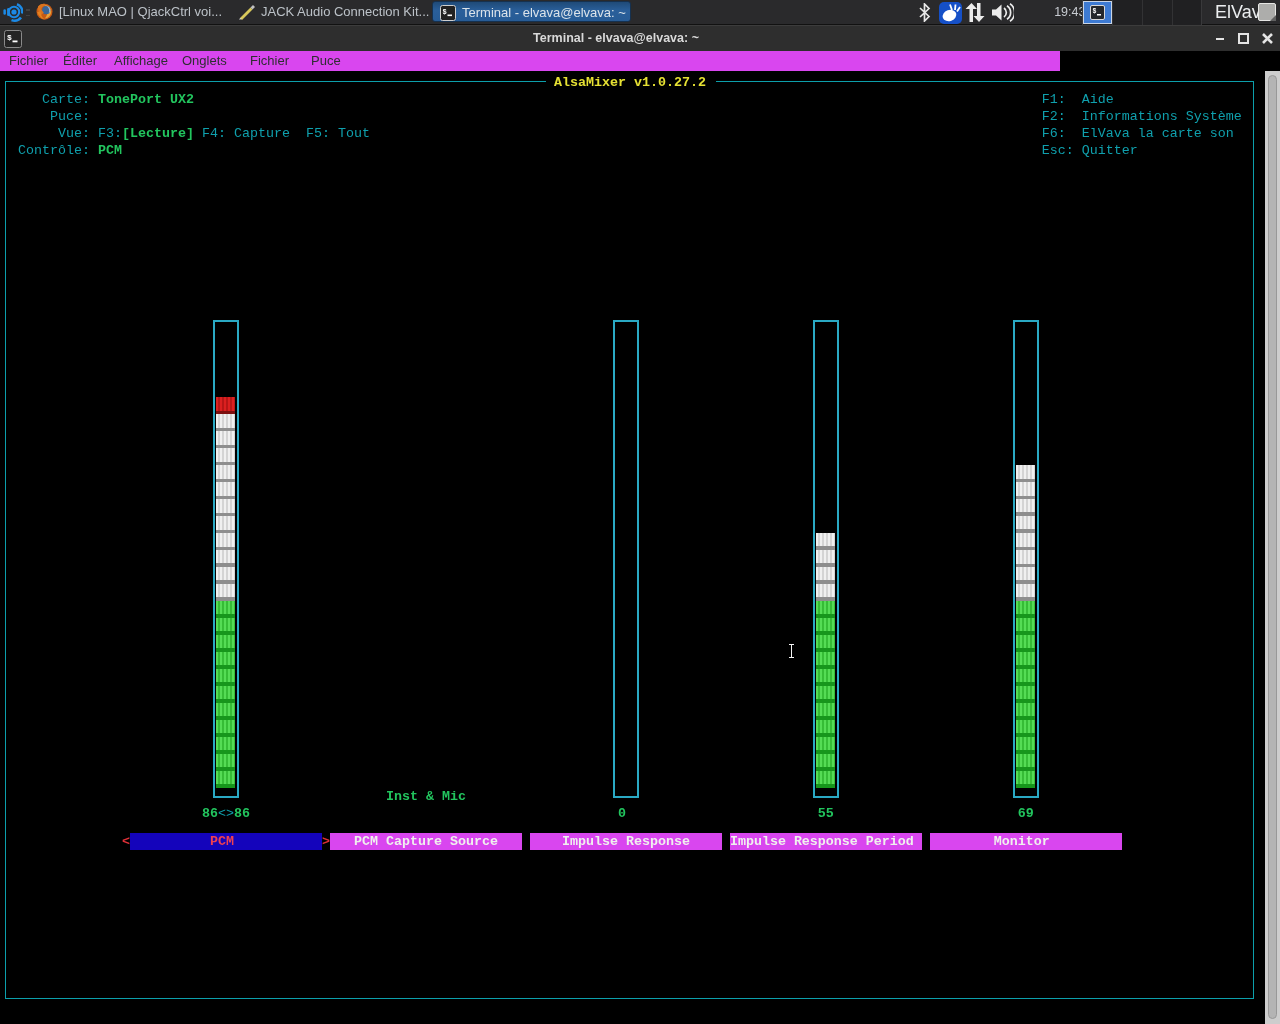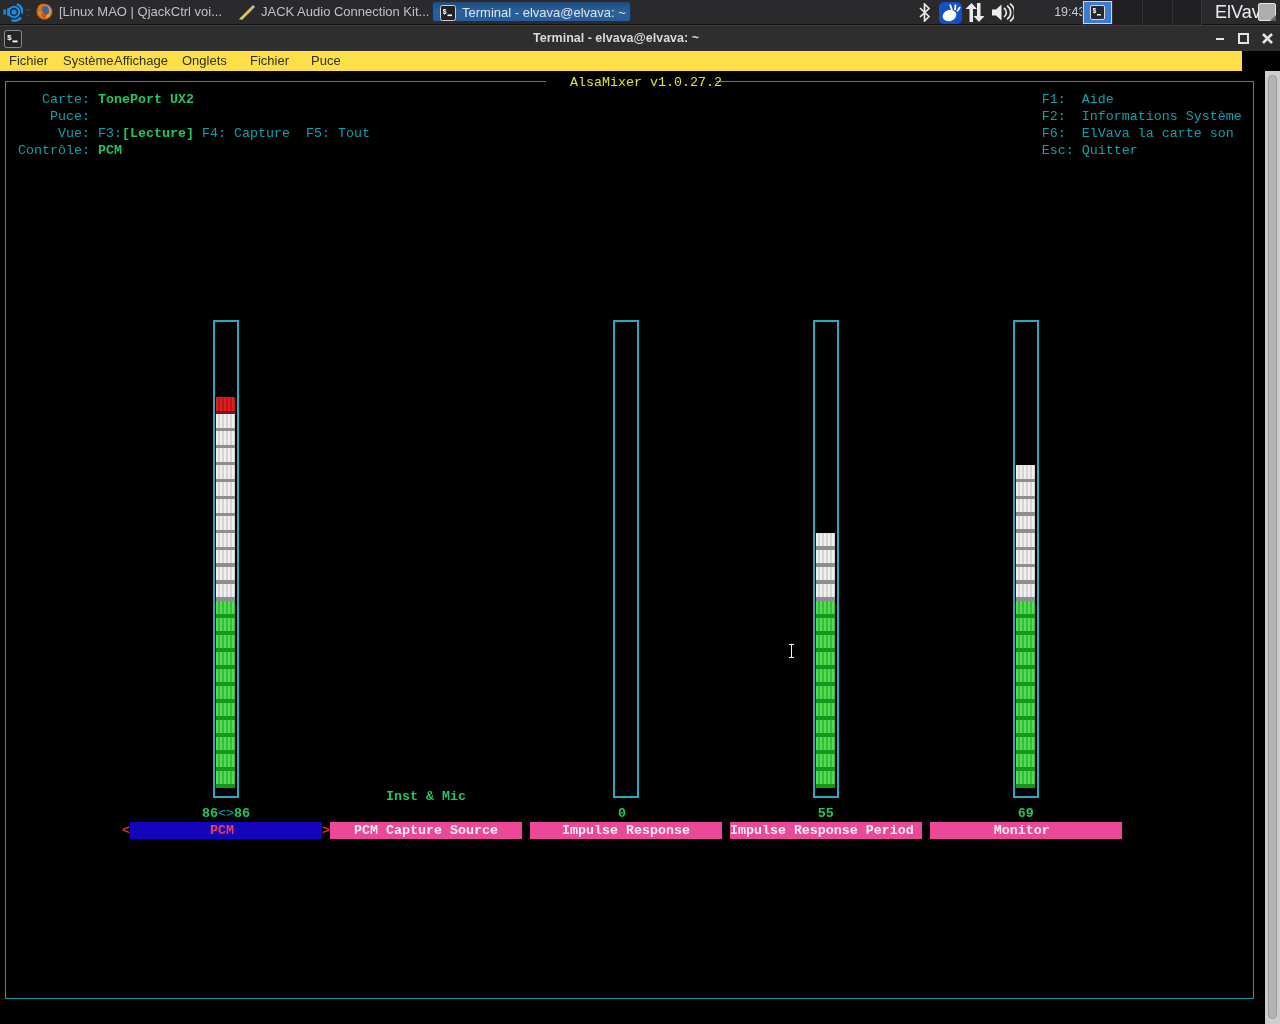--- a/index.html
+++ b/index.html
@@ -30,40 +30,40 @@
 #showdesk .fold { position:absolute; right:-1px; bottom:-1px; width:0; height:0;
   border-left:6px solid transparent; border-bottom:6px solid #616161; }
 
 
 #titlebar { position:absolute; left:0; top:25px; width:1280px; height:26px;
   background:#2e2e2e; border-top:1px solid #3c3c3c; }
 #wtitle { position:absolute; left:400px; top:0; width:432px; height:26px;
   text-align:center; color:#d9d9d9; font-weight:bold; font-size:12.5px; line-height:24px; }
 
 
-#menubar { position:absolute; left:0; top:51px; width:1242px; height:20px;
-  background:#fde047; color:#2e2e31; font-size:13px; line-height:20px; }
+#menubar { position:absolute; left:0; top:51px; width:1060px; height:20px;
+  background:#d946ef; color:#2e2e31; font-size:13px; line-height:20px; }
 #menubar span { position:absolute; top:0; }
 
 
 #term { position:absolute; left:0; top:71px; width:1265px; height:953px; background:#000; }
 #frame { position:absolute; left:5px; top:81px; width:1249px; height:918px;
   border:1.6px solid #0c9fab; }
 #titlegap { position:absolute; left:546px; top:78px; width:170px; height:8px; background:#000; }
 .trow { position:absolute; left:2px; font-family:"Liberation Mono", monospace;
   font-size:13.34px; line-height:17px; white-space:pre; }
 .trow span { display:inline-block; height:17px; }
 .c { color:#0fa0ad; }
 .y { color:#22c55e; font-weight:bold; }
 .r { color:#e03038; font-weight:bold; }
 .n { color:#000; }
 .bp { color:#ef4150; font-weight:bold; background:#1404bb; }
-.bw { color:#f0f0ee; font-weight:bold; background:#ec4899; }
+.bw { color:#f0f0ee; font-weight:bold; background:#d946ef;margin-top:11px; }
 #amtitle { position:absolute; left:554px; top:74px; font-family:"Liberation Mono",monospace;
-  font-size:13.34px; line-height:17px; color:#e6e133; font-weight:normal; white-space:pre;margin-left:16px; }
+  font-size:13.34px; line-height:17px; color:#e6e133; font-weight:bold; white-space:pre; }
 
 .barframe { position:absolute; top:319.5px; width:26px; height:478px;
   border:2px solid #2aa9c4; }
 .fill { position:absolute; width:19px; }
 .fr { background:
   repeating-linear-gradient(180deg, rgba(0,0,0,0) 0 13.5px, #7d1010 13.5px 17px),
   repeating-linear-gradient(90deg, #dc2020 0 2px, #b81616 2px 4px); }
 .fw { background:
   repeating-linear-gradient(180deg, rgba(0,0,0,0) 0 13.5px, #8e8e8e 13.5px 17px),
   repeating-linear-gradient(90deg, #f0f0f0 0 2px, #d4d4d4 2px 4px); }
@@ -196,18 +196,18 @@
   <div id="wtitle">Terminal - elvava@elvava: ~</div>
   <div style="position:absolute;left:1216px;top:12px;width:8px;height:2.4px;background:#e4e4e4"></div>
   <div style="position:absolute;left:1238px;top:7px;width:11px;height:11px;border:2.2px solid #e4e4e4"></div>
   <svg style="position:absolute;left:1261px;top:6px" width="13" height="13" viewBox="0 0 13 13">
     <path d="M2 2 L11 11 M11 2 L2 11" stroke="#e4e4e4" stroke-width="2.6"></path>
   </svg>
 </div>
 
 <div id="menubar">
   <span style="left:9px">Fichier</span>
-  <span style="left:63px">Système</span>
+  <span style="left:63px">Éditer</span>
   <span style="left:114px">Affichage</span>
   <span style="left:182px">Onglets</span>
   <span style="left:250px">Fichier</span>
   <span style="left:311px">Puce</span>
 </div>
 
 </body></html>

